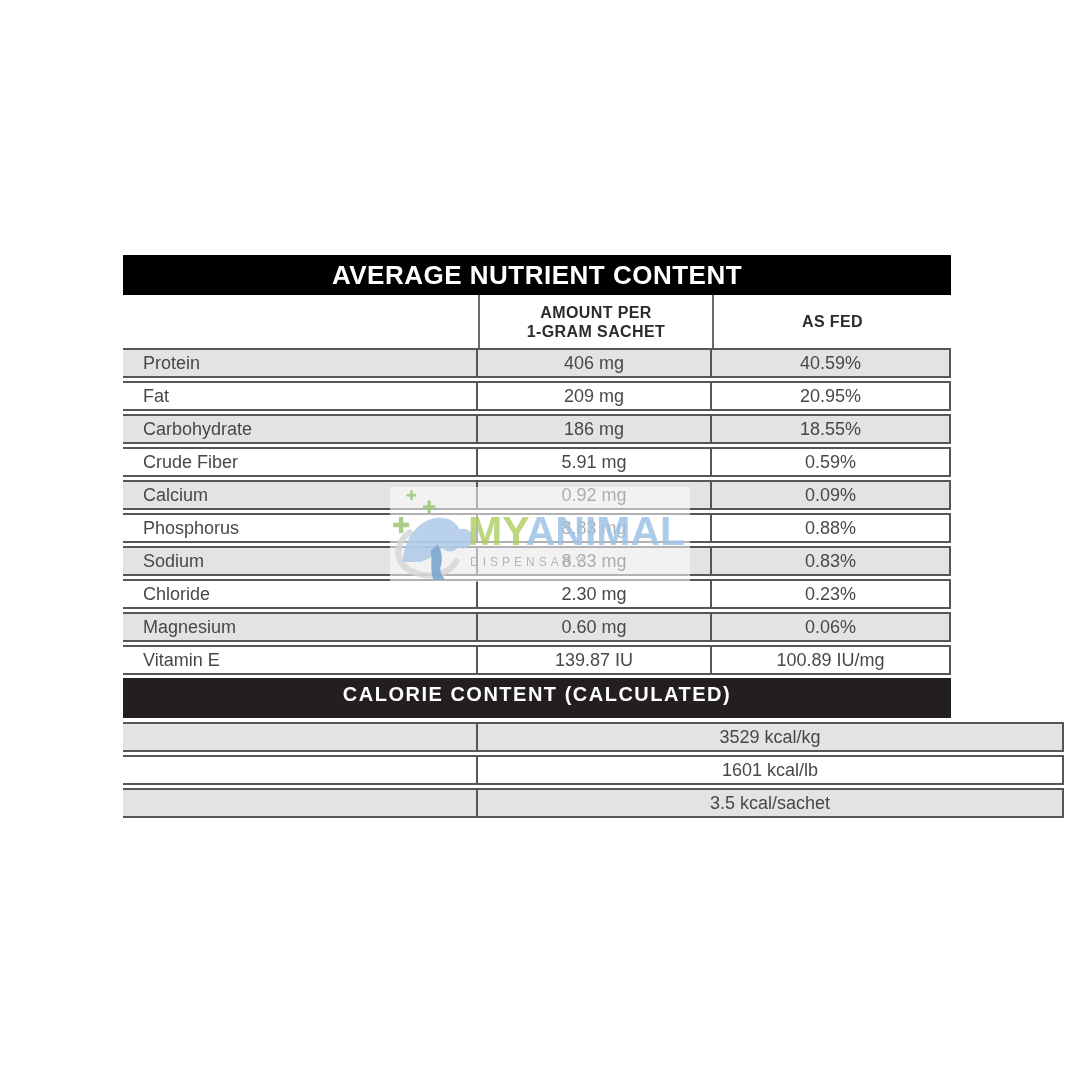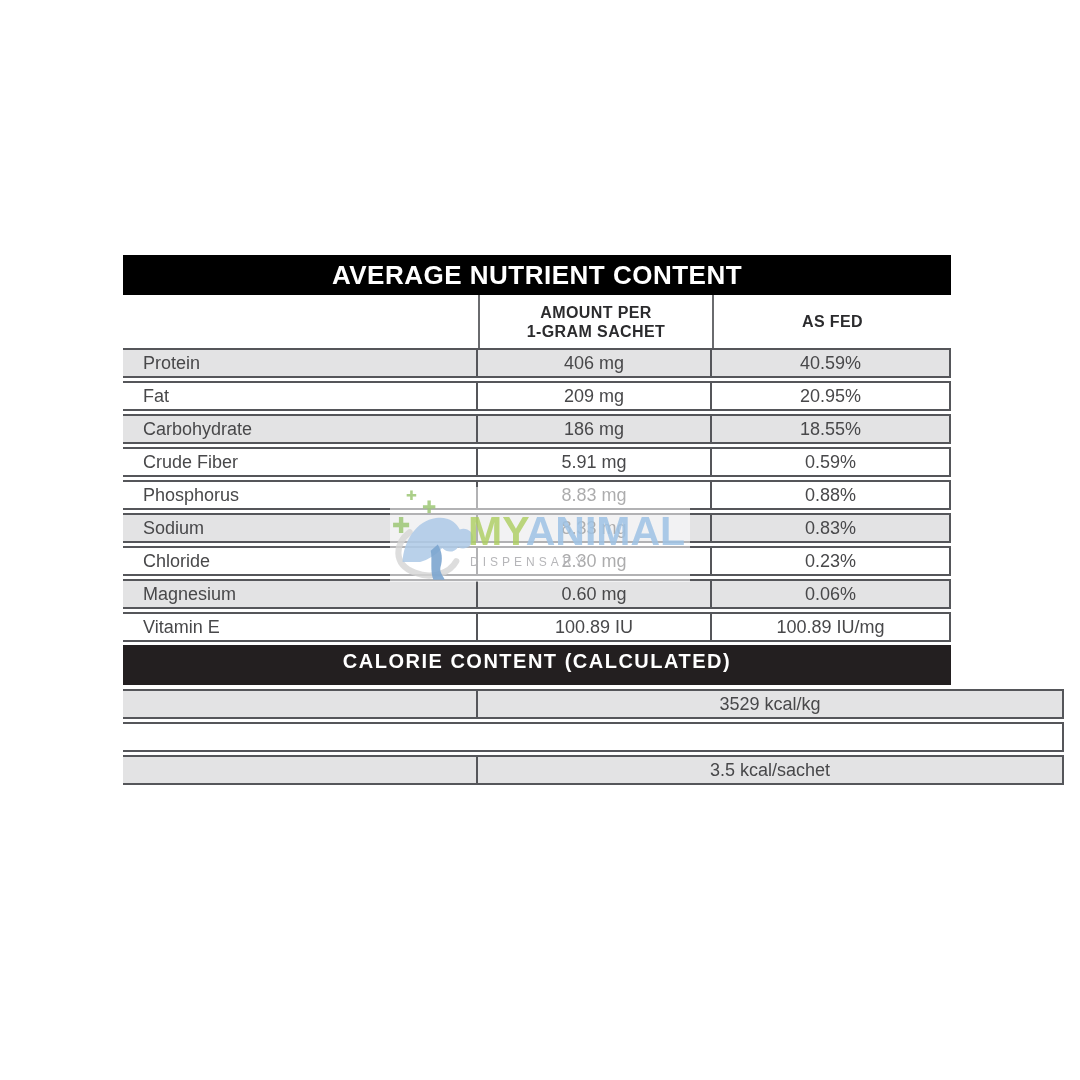--- a/index.html
+++ b/index.html
@@ -191,20 +191,25 @@
     <div class="data-row gray">
       <div class="cell-name">Carbohydrate</div>
       <div class="cell-val">186 mg</div>
       <div class="cell-val">18.55%</div>
     </div>
     <div class="data-row">
       <div class="cell-name">Crude Fiber</div>
       <div class="cell-val">5.91 mg</div>
       <div class="cell-val">0.59%</div>
     </div>
+    <div class="data-row gray">
+      <div class="cell-name">Calcium</div>
+      <div class="cell-val">0.92 mg</div>
+      <div class="cell-val">0.09%</div>
+    </div>
     <div class="data-row">
       <div class="cell-name">Phosphorus</div>
       <div class="cell-val">8.83 mg</div>
       <div class="cell-val">0.88%</div>
     </div>
     <div class="data-row gray">
       <div class="cell-name">Sodium</div>
       <div class="cell-val">8.33 mg</div>
       <div class="cell-val">0.83%</div>
     </div>
@@ -213,32 +218,33 @@
       <div class="cell-val">2.30 mg</div>
       <div class="cell-val">0.23%</div>
     </div>
     <div class="data-row gray">
       <div class="cell-name">Magnesium</div>
       <div class="cell-val">0.60 mg</div>
       <div class="cell-val">0.06%</div>
     </div>
     <div class="data-row">
       <div class="cell-name">Vitamin E</div>
-      <div class="cell-val">100.89 IU</div>
+      <div class="cell-val">139.87 IU</div>
       <div class="cell-val">100.89 IU/mg</div>
     </div>
 
     <div class="black-bar">CALORIE CONTENT (CALCULATED)</div>
 
     <div class="cal-row gray">
       <div class="cell-name"></div>
       <div class="cell-val">3529 kcal/kg</div>
     </div>
     <div class="cal-row">
       <div class="cell-name"></div>
+      <div class="cell-val">1601 kcal/lb</div>
     </div>
     <div class="cal-row gray">
       <div class="cell-name"></div>
       <div class="cell-val">3.5 kcal/sachet</div>
     </div>
 
   </div>
 
   <div class="watermark">
     <span class="wm-cross c1">✚</span>

